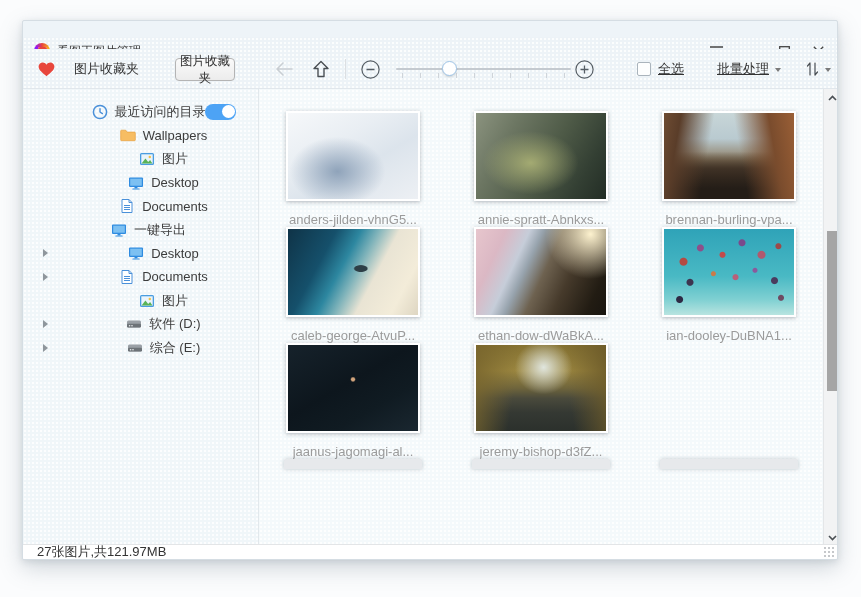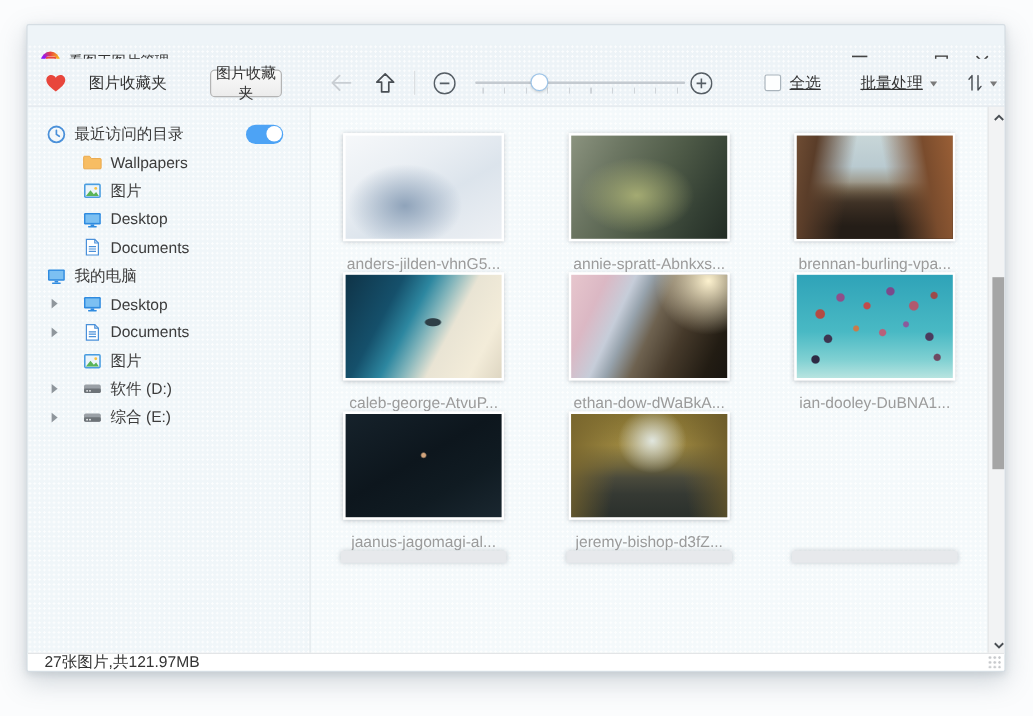--- a/index.html
+++ b/index.html
@@ -80,21 +80,21 @@
   .content { position:absolute; left:0; top:68px; width:816px; height:457px; }
   .sidebar {
     position:absolute; left:0; top:0; width:236px; height:457px;
     background-color:#f0f6f9;
     background-image:radial-gradient(rgba(255,255,255,.8) 1px, rgba(0,0,0,0) 1.1px);
     background-size:4px 4px;
     border-right:1px solid #e2e8ec;
     padding-top:11px;
     overflow:hidden;
   }
-  .side-row { height:23.6px; display:flex; align-items:center; position:relative; cursor:pointer; }
+  .side-row { height:23.6px; display:flex; align-items:center; position:relative; cursor:pointer;justify-content:center; }
   .side-row .lbl { font-size:13px; color:#3c3c3c; margin-left:7px; white-space:nowrap; }
   .ind-top { padding-left:16px; }
   .ind-child { padding-left:46px; }
   .expander {
     width:0; height:0; border-top:4px solid transparent; border-bottom:4px solid transparent;
     border-left:5px solid #8f969c; position:absolute; left:20px;
   }
   .icon16 { width:16px; height:16px; flex:0 0 16px; }
   .toggle {
     position:absolute; right:22px; width:31px; height:16px; border-radius:8px;
@@ -315,21 +315,21 @@
         <span class="lbl">Documents</span>
       </div>
 
       <div class="side-row ind-top">
         <svg class="icon16" viewBox="0 0 16 16">
             <rect x="1" y="2.5" width="14" height="9.5" rx="1" fill="#2f8be0"></rect>
             <rect x="2.2" y="3.7" width="11.6" height="7" fill="#7cc0f2"></rect>
             <rect x="6.5" y="12" width="3" height="1.4" fill="#2f8be0"></rect>
             <rect x="4.3" y="13.4" width="7.4" height="1.2" rx=".6" fill="#2f8be0"></rect>
           </svg>
-        <span class="lbl">我的电脑</span>
+        <span class="lbl">一键导出</span>
       </div>
 
       <div class="side-row ind-child">
         <div class="expander"></div>
         <svg class="icon16" viewBox="0 0 16 16">
             <rect x="1" y="2.5" width="14" height="9.5" rx="1" fill="#2f8be0"></rect>
             <rect x="2.2" y="3.7" width="11.6" height="7" fill="#7cc0f2"></rect>
             <rect x="6.5" y="12" width="3" height="1.4" fill="#2f8be0"></rect>
             <rect x="4.3" y="13.4" width="7.4" height="1.2" rx=".6" fill="#2f8be0"></rect>
           </svg>

